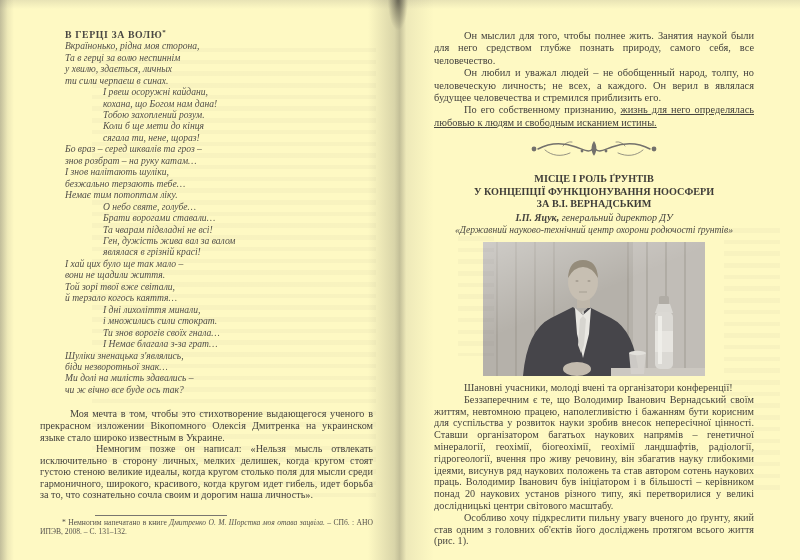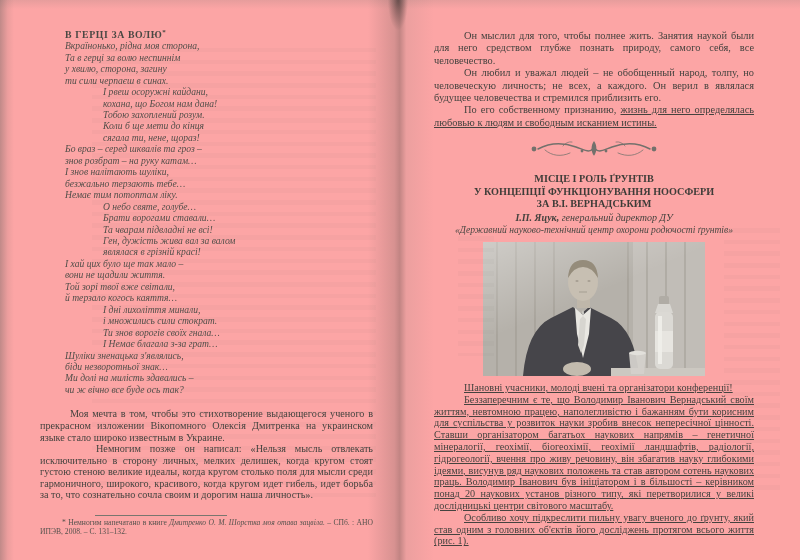--- a/index.html
+++ b/index.html
@@ -1,18 +1,18 @@
 <!DOCTYPE html>
 <html><head>
 <meta charset="utf-8">
 <style>
   html,body{margin:0;padding:0;background:#d8d6d2;}
   .scan{
     position:relative;width:800px;height:560px;overflow:hidden;
-    background:#fca5a5;
+    background:#fef9c3;
     font-family:"Liberation Serif","DejaVu Serif",serif;
     color:#45433f;
   }
   
   .edge-left{position:absolute;left:0;top:0;width:14px;height:100%;
     background:linear-gradient(90deg,rgba(95,93,89,.38),rgba(95,93,89,.10) 55%,rgba(0,0,0,0));}
   .edge-top{position:absolute;left:0;top:0;width:100%;height:9px;
     background:linear-gradient(180deg,rgba(118,115,110,.16),rgba(0,0,0,0));}
   .spine{position:absolute;left:368px;top:0;width:66px;height:100%;
     background:linear-gradient(90deg,rgba(0,0,0,0) 0%,rgba(70,68,64,.20) 40%,rgba(60,58,54,.30) 48%,rgba(120,117,112,.12) 58%,rgba(0,0,0,0) 100%);}
@@ -42,37 +42,37 @@
 
   
   .page.right .prose{font-size:10.4px;line-height:12.4px;}
   .ul{text-decoration:underline;text-underline-offset:1px;}
   .ornament{margin:9px auto 0;width:130px;height:22px;text-align:center;}
   .heading{margin:13px 0 0;font-size:10.2px;line-height:12.6px;font-weight:700;text-align:center;color:#3e3c38;}
   .byline{margin-top:1px;text-align:center;font-size:10px;line-height:12px;color:#44423e;}
   .orgline{text-align:center;font-size:9.6px;line-height:12px;color:#4a4843;}
   .photo{margin:6px auto 0;width:222px;height:134px;display:block;}
   .photo svg{display:block;}
-  .body-sm{font-size:10.2px !important;line-height:11.8px !important;text-decoration:underline;}
+  .body-sm{font-size:10.2px !important;line-height:11.8px !important;}
   .bottom-block{margin-top:6px;}
 </style>
 </head>
 <body>
 
 <div class="scan">
   <div class="edge-top"></div>
   <div class="edge-left"></div>
 
   <section class="page left">
     <h2 class="poem-title"><span>В ГЕРЦІ ЗА ВОЛЮ</span><sup>*</sup></h2>
 
     <div class="poem">
       <div class="pline">Вкраїнонько, рідна моя сторона,</div>
       <div class="pline">Та в герці за волю неспиннім</div>
-      <div class="pline">у хвилю, сторона, загину</div>
+      <div class="pline">у хвилю, здається, личных</div>
       <div class="pline">ти сили черпаєш в синах.</div>
       <div class="pline ind">І рвеш осоружні кайдани,</div>
       <div class="pline ind">кохана, що Богом нам дана!</div>
       <div class="pline ind">Тобою захоплений розум.</div>
       <div class="pline ind">Коли б ще мети до кінця</div>
       <div class="pline ind">сягала ти, нене, щораз!</div>
       <div class="pline">Бо враз – серед шквалів та гроз –</div>
       <div class="pline">знов розбрат – на руку катам…</div>
       <div class="pline">І знов налітають шуліки,</div>
       <div class="pline">безжально терзають тебе…</div>

